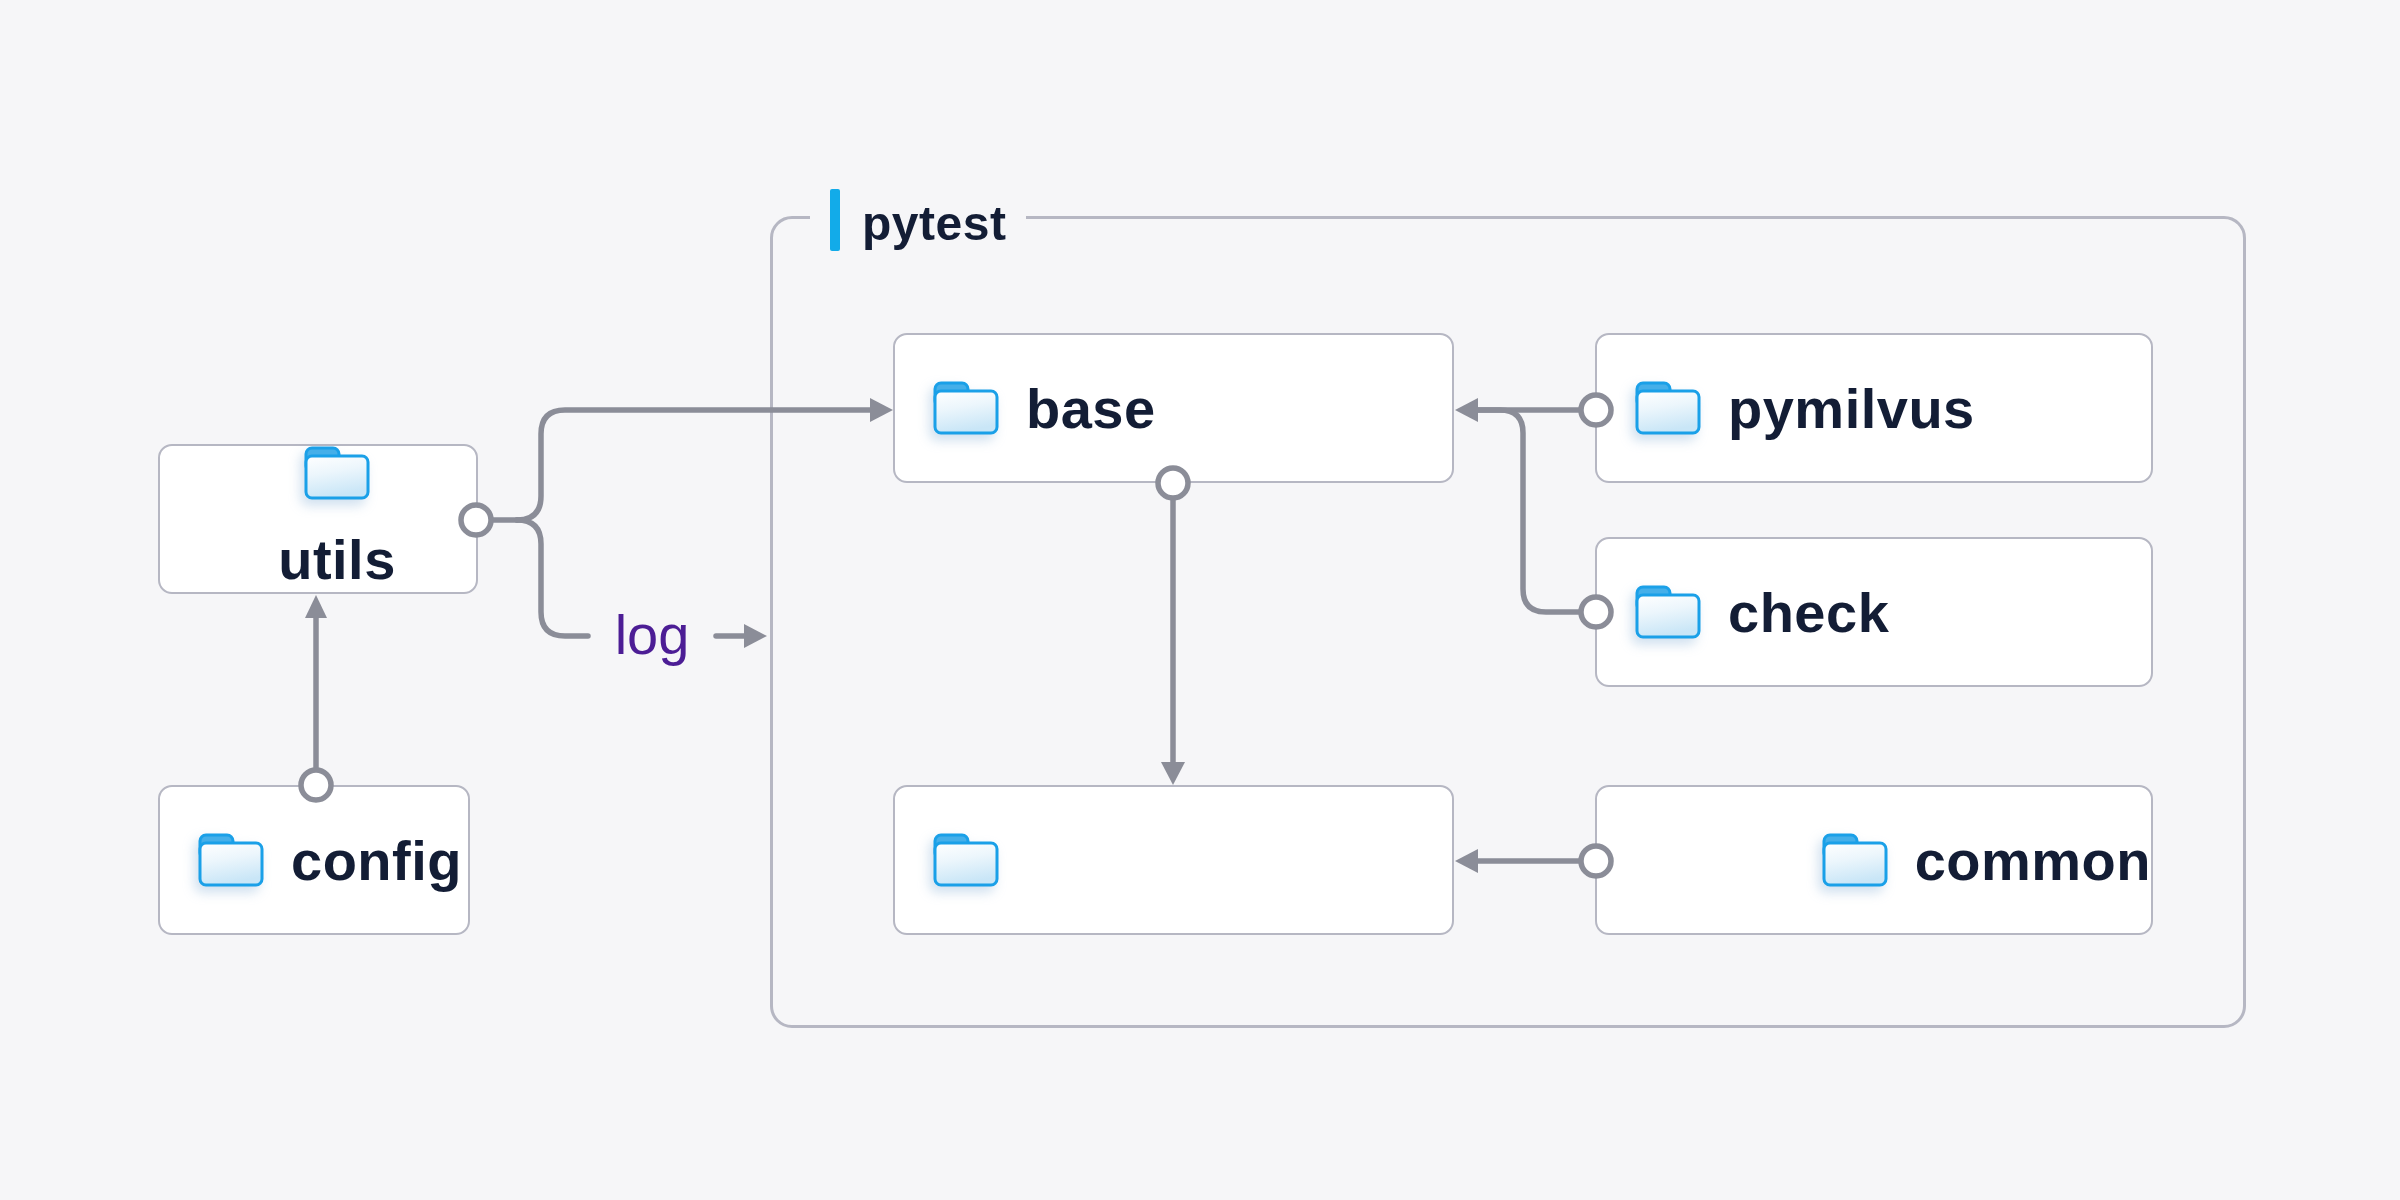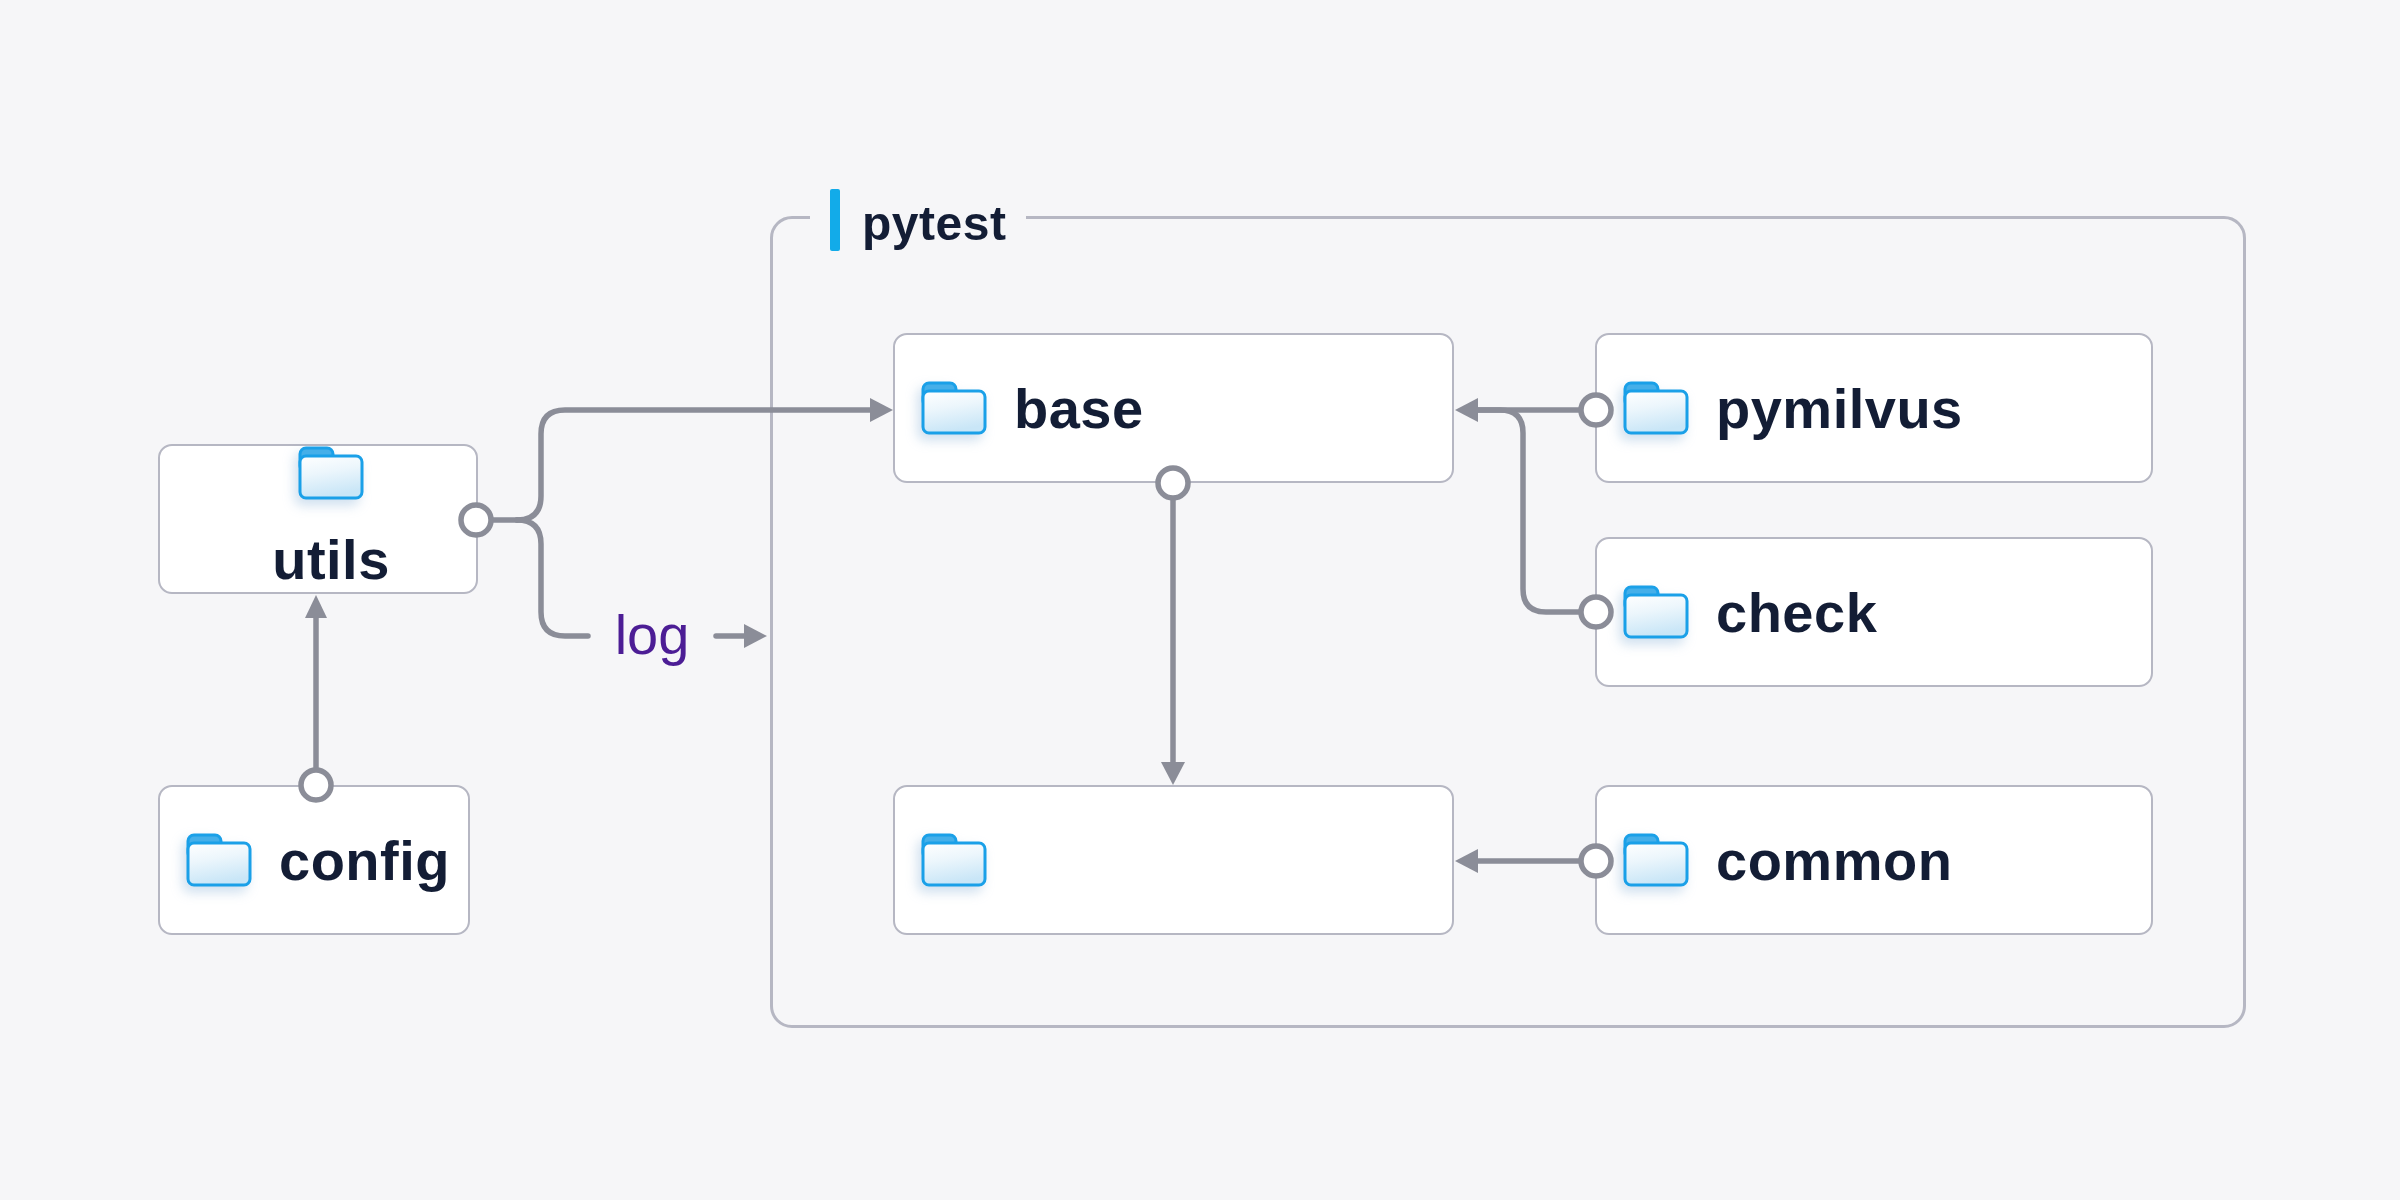--- a/index.html
+++ b/index.html
@@ -20,31 +20,31 @@
     display:flex; align-items:flex-end; gap:22px; padding:0 20px;
     background:#f6f6f8; z-index:3;
   }
   .group-label .bar { width:10px; height:62px; border-radius:2px; background:#12abe9; }
   .group-label .txt { font-size:48px; font-weight:700; color:#131d35; letter-spacing:0.5px; }
 
   
   .node {
     position:absolute; height:150px; box-sizing:border-box;
     background:#ffffff; border:2.5px solid #b6b7c3; border-radius:14px;
-    display:flex; align-items:center; padding-left:26px; gap:27px;
+    display:flex; align-items:center; padding-left:38px; gap:27px;
     z-index:2;
   }
   .node .label { font-size:56px; font-weight:700; color:#131d35; letter-spacing:0.5px; }
   #node-utils     { left:158px;  top:444px; width:320px;flex-direction:column; }
   #node-config    { left:158px;  top:785px; width:312px; }
   #node-base      { left:893px;  top:333px; width:561px; }
   #node-pymilvus  { left:1595px; top:333px; width:558px; }
   #node-check     { left:1595px; top:537px; width:558px; }
   #node-testcases { left:893px;  top:785px; width:561px; }
-  #node-common    { left:1595px; top:785px; width:558px; }
+  #node-common    { left:1595px; top:785px; width:558px;justify-content:flex-end; }
 
   .folder-icon {
     width:66px; height:54px; flex:0 0 auto;
     filter:drop-shadow(-4px 6px 6px rgba(110,160,205,0.32));
   }
 
   
   svg.overlay { position:absolute; left:0; top:0; z-index:4; pointer-events:none; }
   .edge { stroke:#8b8d98; stroke-width:5.5; fill:none; stroke-linecap:round; }
   .port { stroke:#8b8d98; stroke-width:5.5; fill:#ffffff; }

